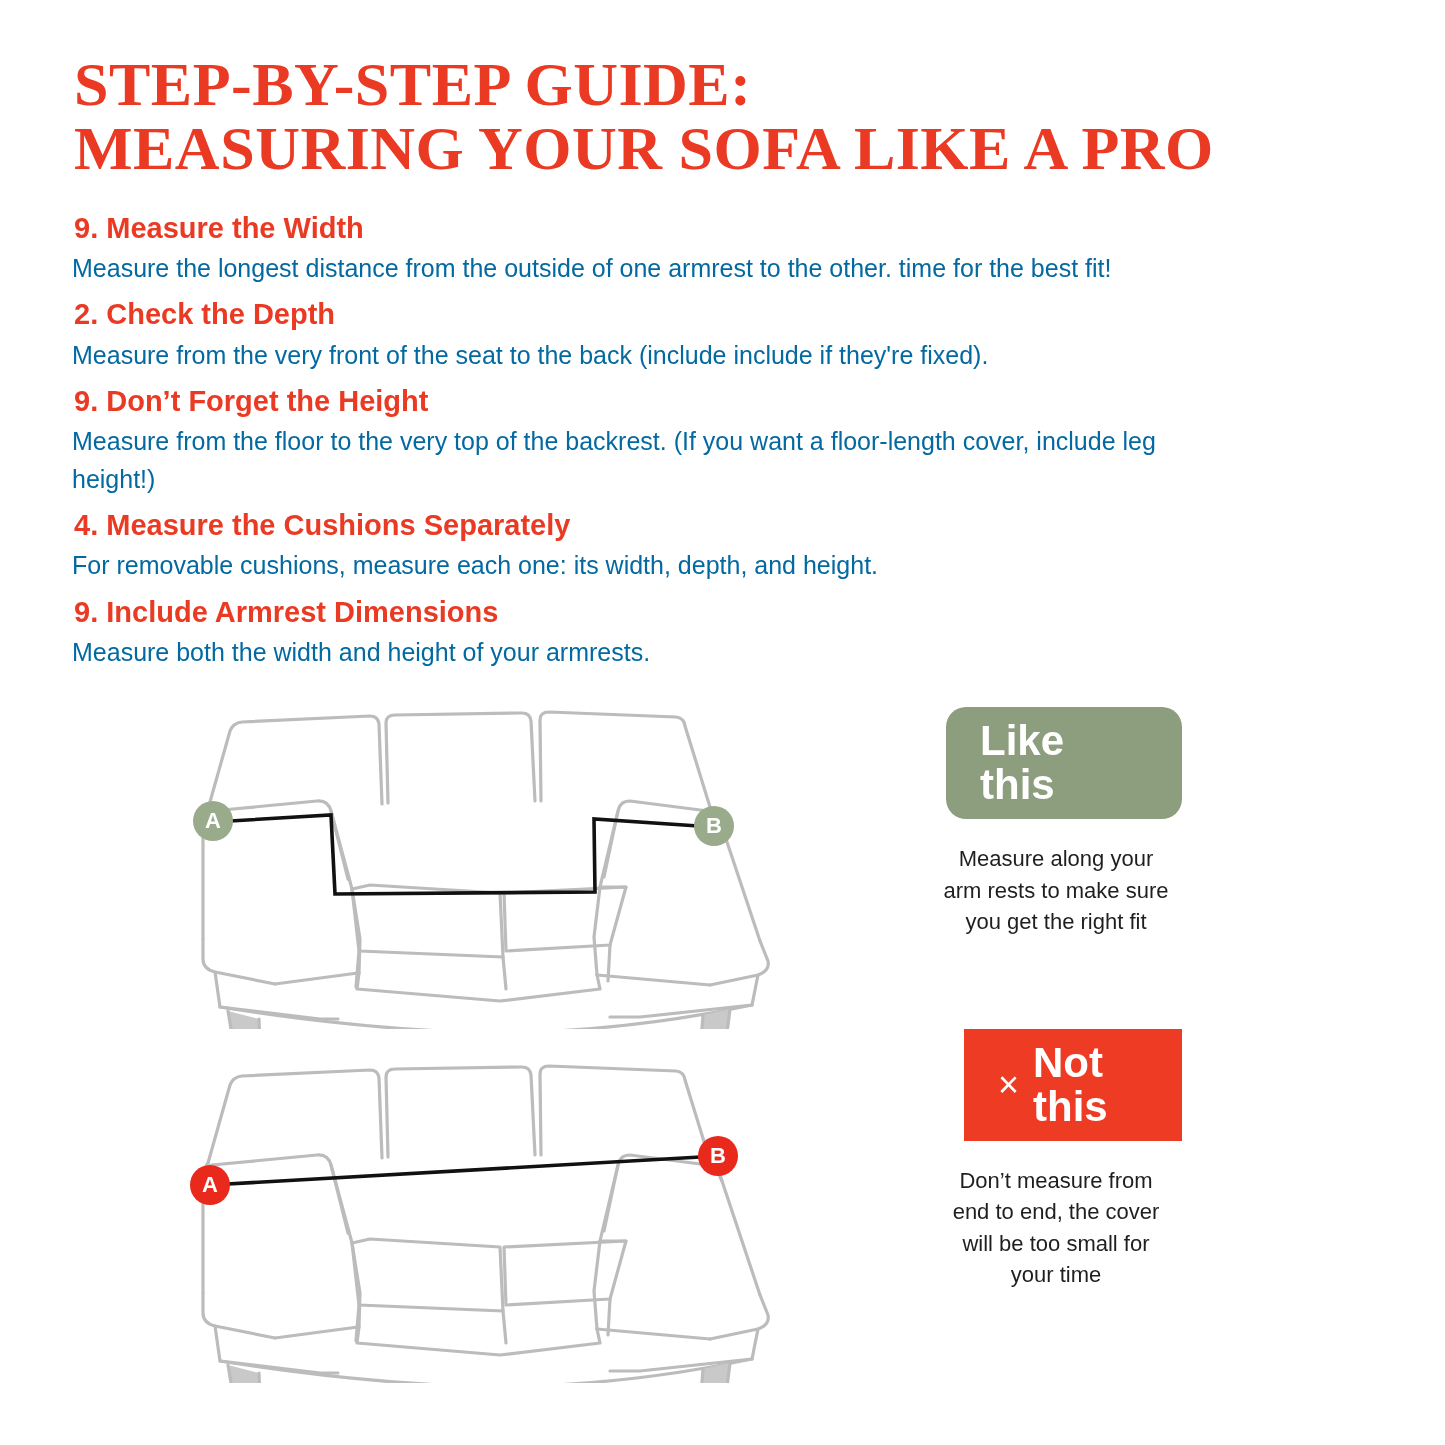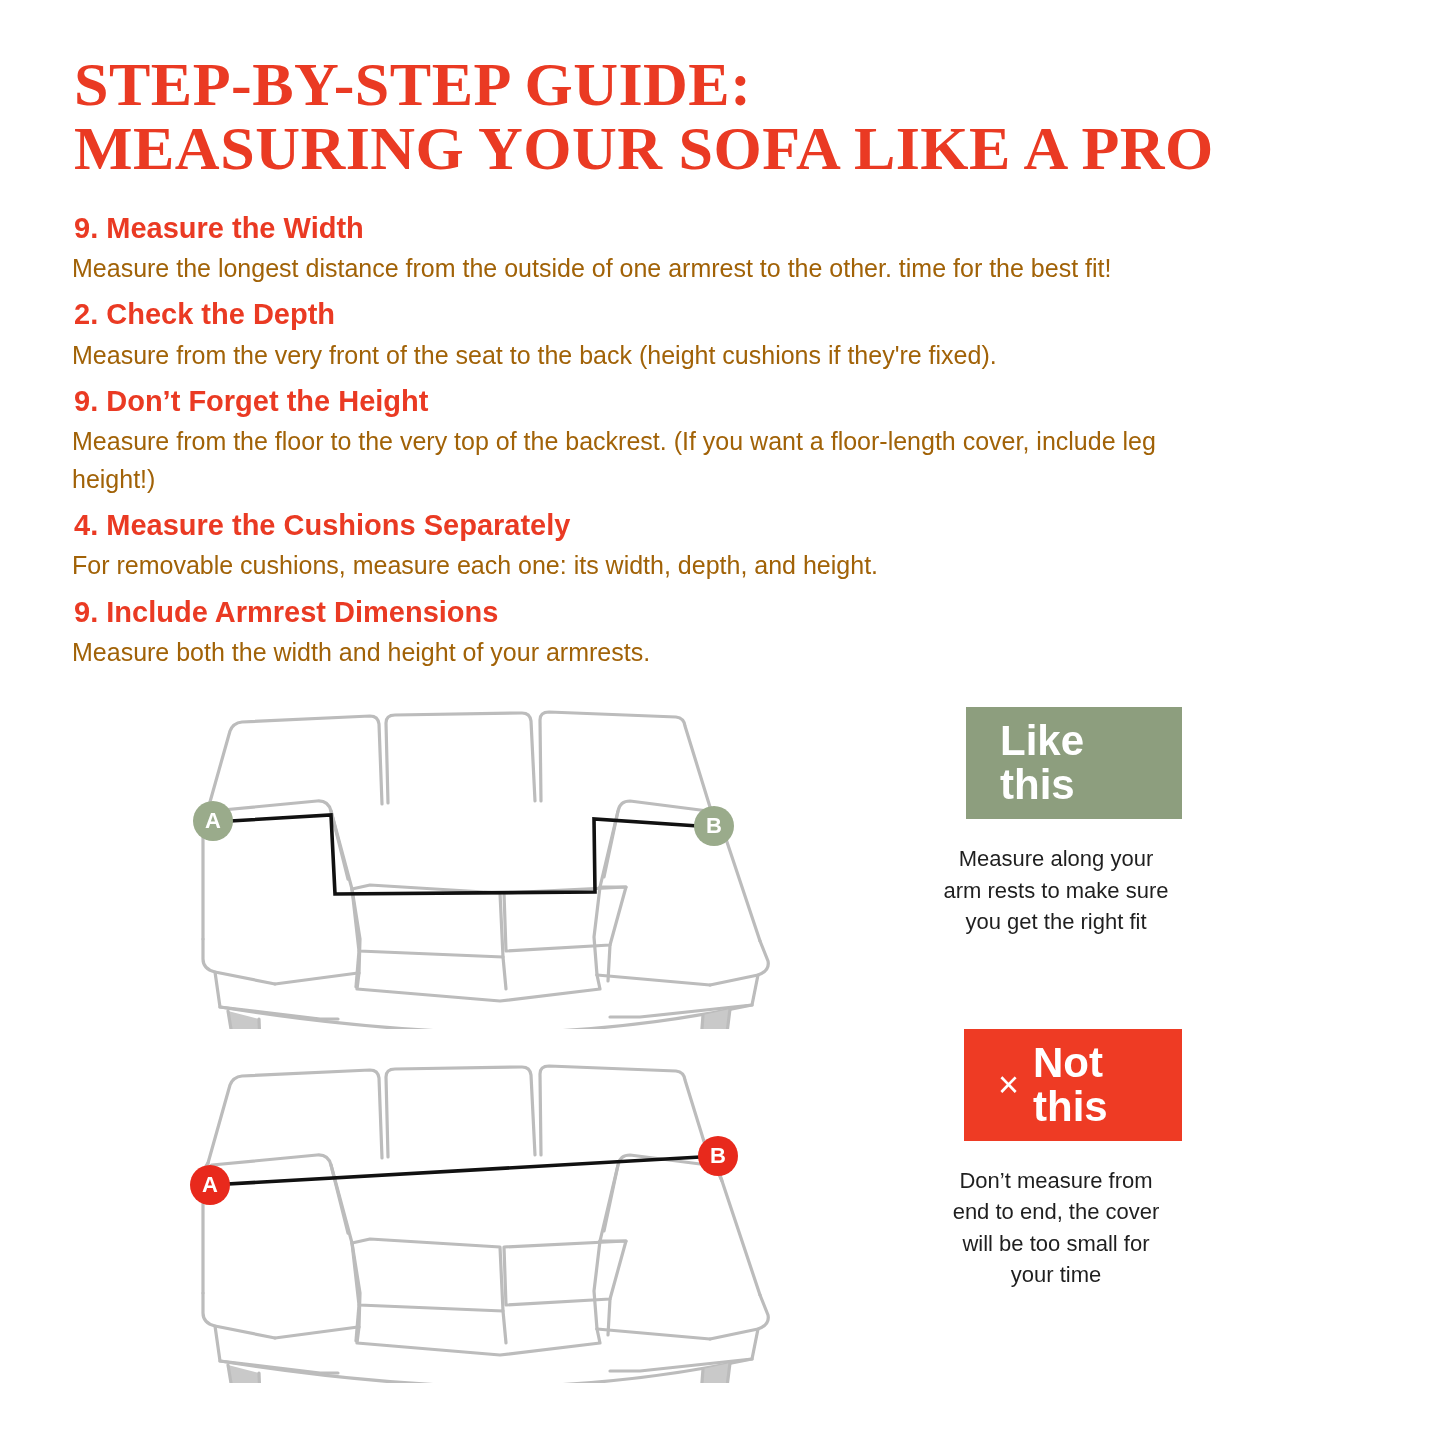--- a/index.html
+++ b/index.html
@@ -53,21 +53,21 @@
     margin-bottom: 6px;
   }
   .step-head {
     color: #ea3a23;
     font-size: 29px;
     font-weight: bold;
     line-height: 1.45;
     padding-left: 4px;
   }
   .step-body {
-    color: #a16207;
+    color: #0369a1;
     font-size: 25px;
     line-height: 1.5;
     padding-left: 2px;
     margin-top: 1px;
   }
   
   .diagrams {
     position: relative;
     margin-top: 18px;
     display: flex;
@@ -126,42 +126,42 @@
     line-height: 1;
   }
   .callout-text {
     margin-top: 24px;
     font-size: 22px;
     line-height: 1.42;
     color: #1f1f1f;
     text-align: center;
     padding: 0 10px;
   }
-  .callout.good .callout-banner { margin-left: 36px; }
+  .callout.good .callout-banner { margin-left: 16px; border-radius: 20px; }
   .callout.bad { margin-top: 92px; }
   .callout.bad .callout-banner { margin-left: 34px; }
 </style>
 </head>
 <body>
 
 <div class="page">
 
   <div class="title-block">
     <div class="title-line l1">STEP-BY-STEP GUIDE:</div>
     <div class="title-line l2">MEASURING YOUR SOFA LIKE A PRO</div>
   </div>
 
   <div class="steps">
     <div class="step">
       <div class="step-head">9. Measure the Width</div>
       <div class="step-body">Measure the longest distance from the outside of one armrest to the other. time for the best fit!</div>
     </div>
     <div class="step">
       <div class="step-head">2. Check the Depth</div>
-      <div class="step-body">Measure from the very front of the seat to the back (height cushions if they're fixed).</div>
+      <div class="step-body">Measure from the very front of the seat to the back (include include if they're fixed).</div>
     </div>
     <div class="step">
       <div class="step-head">9.  Don’t Forget the Height</div>
       <div class="step-body">Measure from the floor to the very top of the backrest. (If you want a floor-length cover, include leg height!)</div>
     </div>
     <div class="step">
       <div class="step-head">4. Measure the Cushions Separately</div>
       <div class="step-body">For removable cushions, measure each one: its width, depth, and height.</div>
     </div>
     <div class="step">

